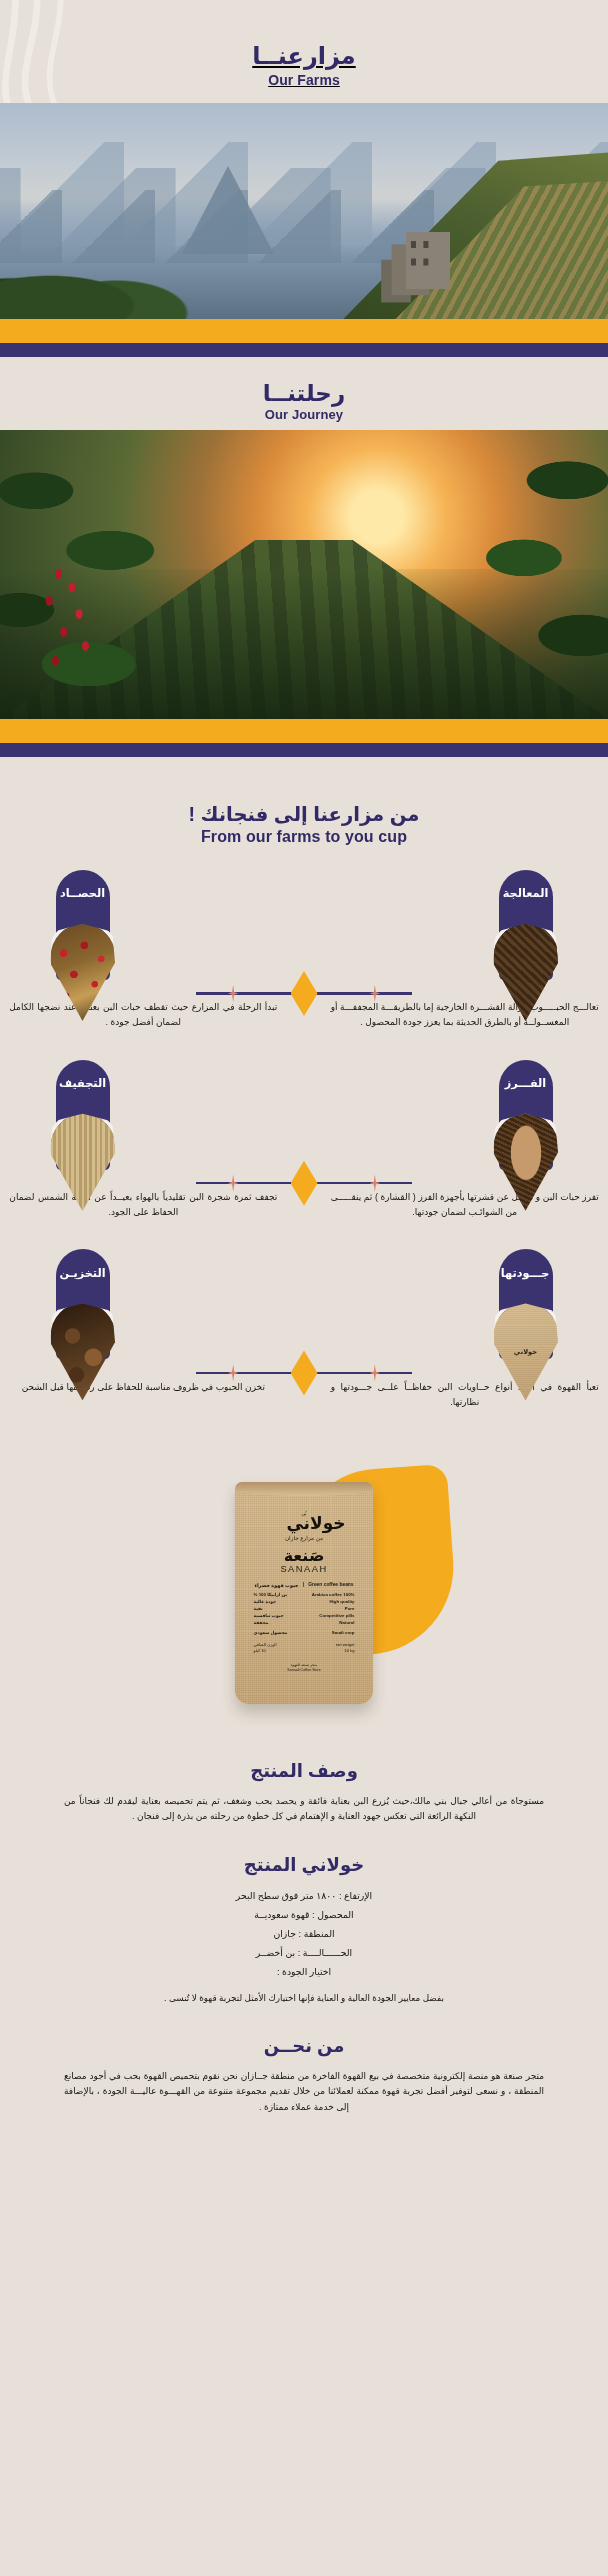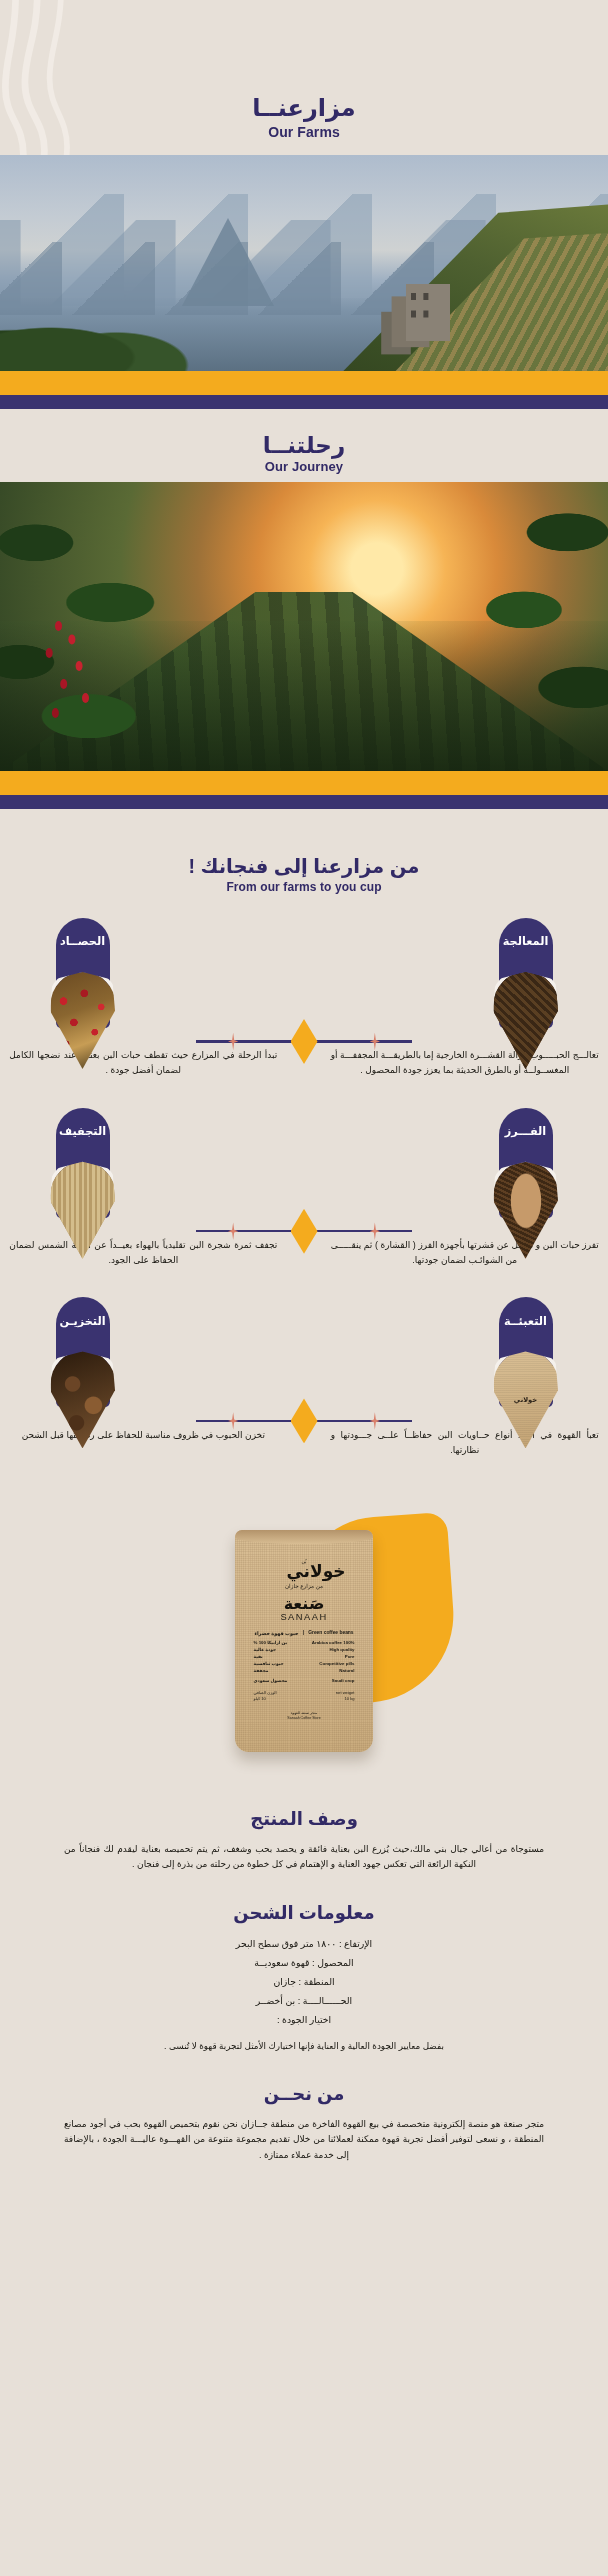--- a/index.html
+++ b/index.html
@@ -37,21 +37,21 @@
     line-height: 1.15;
   }
   .head-en {
     color: #322a66;
     font-weight: 700;
     letter-spacing: 0.1px;
     direction: ltr;
   }
 
   
-  .sec-farms-head { padding-top: 94px; }
+  .sec-farms-head { padding-top: 42px; text-decoration: underline; }
   .sec-farms-head .head-ar { font-size: 24px; }
   .sec-farms-head .head-en { font-size: 14px; margin-top: 2.1px; }
 
   .photo-band { position: relative; width: 100%; overflow: hidden; }
 
   
   .pic-mountains {
     height: 216px;
     background:
       linear-gradient(180deg,#aebccd 0%, #c3cbd3 28%, #cfd2d2 44%, #9fb0c2 58%, #7d93a8 72%, #5b7082 100%);
@@ -157,21 +157,21 @@
   .bar-purple { width: 100%; height: 13.4px; background: #3a3370; }
 
   
   .sec-journey-head { padding-top: 23px; padding-bottom: 8.2px; }
   .sec-journey-head .head-ar { font-size: 23px; }
   .sec-journey-head .head-en { font-size: 13px; margin-top: 1px; }
 
   
   .sec-steps-head { padding-top: 32px; padding-bottom: 6.2px; }
   .sec-steps-head .head-ar { font-size: 19.6px; margin-top: 14px; }
-  .sec-steps-head .head-en { font-size: 12px; margin-top: 3.1px; }
+  .sec-steps-head .head-en { font-size: 16px; margin-top: 3.1px; }
 
   
   .steps { padding: 17.5px 0 5.2px; }
   .step-row {
     position: relative;
     display: flex;
     justify-content: space-between;
     align-items: flex-start;
     padding: 0 32px;
     margin-bottom: 13.4px;
@@ -464,21 +464,21 @@
       </div>
     </div>
     <div class="desc-row">
       <div class="desc">تفرز حبات البن و تفصل عن قشرتها بأجهزة الفرز ( القشارة ) ثم ينقـــــى من الشوائـب لضمان جودتها.</div>
       <div class="desc">تجفف ثمرة شجرة البن تقليدياً بالهواء بعيــداً عن أشعة الشمس لضمان الحفاظ على الجود.</div>
     </div>
 
     <div class="step-row" style="margin-top:30px;">
       <div class="step-card">
         <div class="card-badge">
-          <div class="label">التعبئــة</div>
+          <div class="label">جـــودتها</div>
         </div>
         <div class="card-photo">
             <div class="inner tex-pack"></div>
           </div>
       </div>
 
       <div class="connector">
         <div class="conn-line"></div>
         <div class="conn-spark left"></div>
         <div class="conn-diamond"></div>
@@ -559,21 +559,21 @@
       </div>
     </div>
   </div>
 
   <div class="text-sec">
     <h2>وصف المنتج</h2>
     <p>مستوجاة من أعالي جبال بني مالك،حيث يُزرع البن بعناية فائقة و يحصد بحب وشغف، ثم يتم تحميصه بعناية ليقدم لك فنجاناً من النكهة الرائعة التي تعكس جهود العناية و الإهتمام في كل خطوة من رحلته من بذرة إلى فنجان .</p>
   </div>
 
   <div class="text-sec">
-    <h2>معلومات الشحن</h2>
+    <h2>خولاني المنتج</h2>
     <ul class="info-list">
       <li>الإرتفاع : ١٨٠٠ متر فوق سطح البحر</li>
       <li>المحصول : قهوة سعوديــة</li>
       <li>المنطقة : جازان</li>
       <li>الحــــــالــــة : بن أخضــر</li>
       <li>اختيار الجودة :</li>
     </ul>
     <div class="info-note">بفضل معايير الجودة العالية و العناية فإنها اختيارك الأمثل لتجربة قهوة لا تُنسى .</div>
   </div>
 

